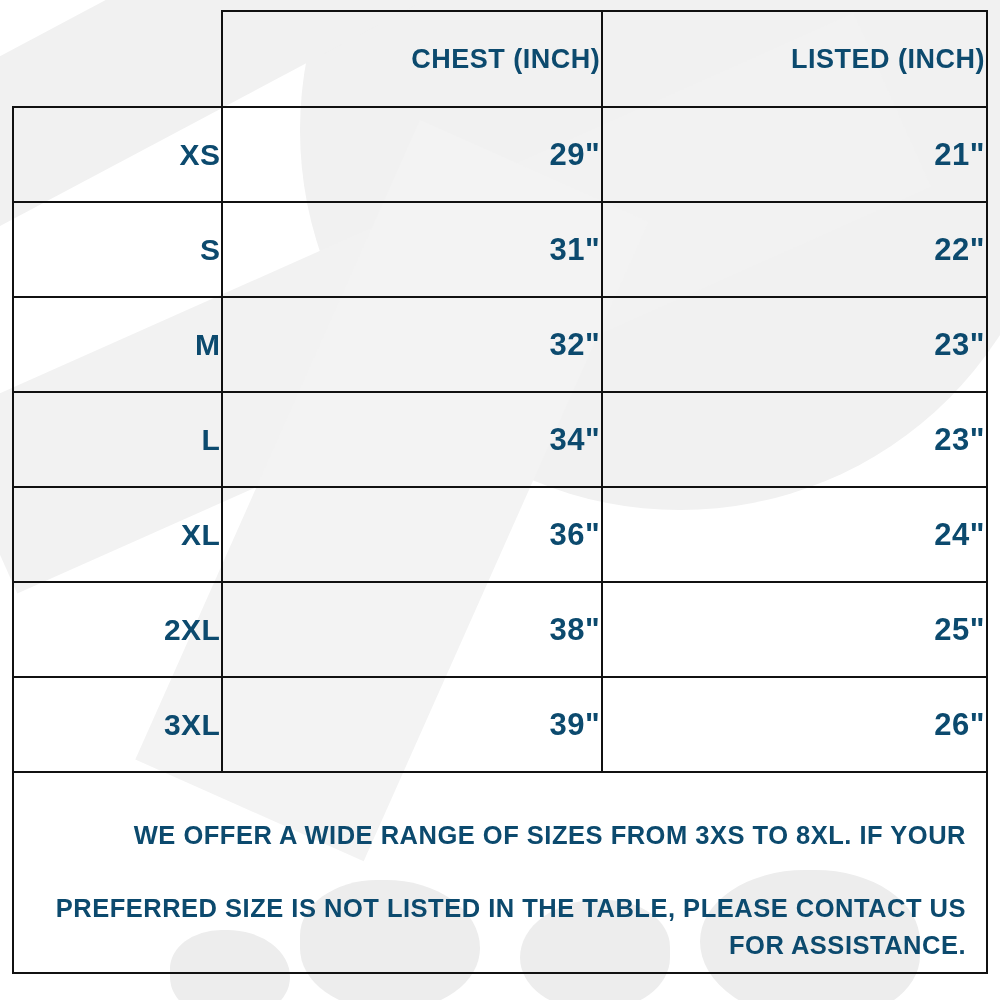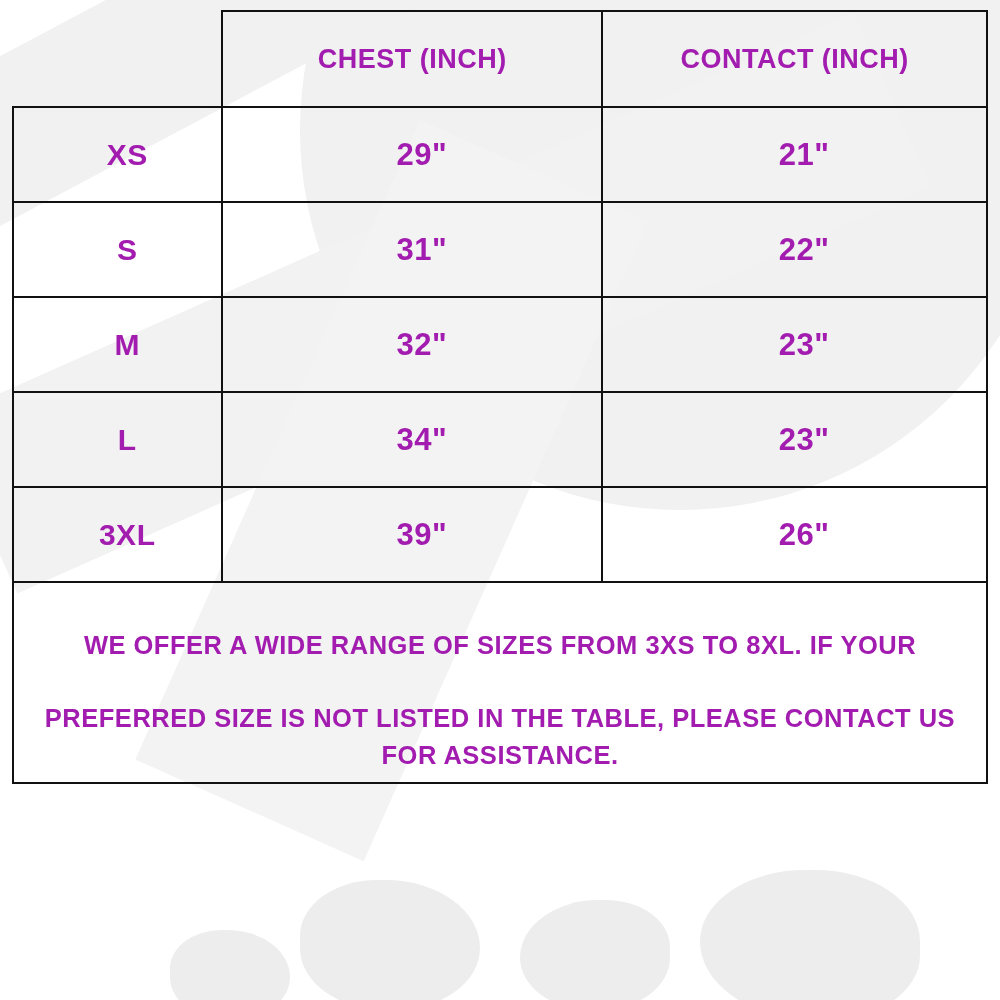--- a/index.html
+++ b/index.html
@@ -82,23 +82,23 @@
     padding: 10px 12px 10px 12px;
   }
   table.size-table {
     width: 100%;
     border-collapse: collapse;
     table-layout: fixed;
   }
   table.size-table td,
   table.size-table th {
     border: 2px solid #111111;
-    text-align: center;
+    text-align: right;
     vertical-align: middle;
-    color: #a21caf;
+    color: #0c4a6e;
     font-weight: bold;
     font-stretch: condensed;
     letter-spacing: 0.5px;
   }
   col.c-size { width: 21.5%; }
   col.c-chest { width: 39%; }
   col.c-length { width: 39.5%; }
 
   thead th {
     height: 92px;
@@ -144,21 +144,21 @@
   <table class="size-table">
     <colgroup>
       <col class="c-size">
       <col class="c-chest">
       <col class="c-length">
     </colgroup>
     <thead>
       <tr>
         <th class="blank-head"></th>
         <th>CHEST (INCH)</th>
-        <th>CONTACT (INCH)</th>
+        <th>LISTED (INCH)</th>
       </tr>
     </thead>
     <tbody>
       <tr>
         <td class="size-cell">XS</td>
         <td>29"</td>
         <td>21"</td>
       </tr>
       <tr>
         <td class="size-cell">S</td>
@@ -167,20 +167,30 @@
       </tr>
       <tr>
         <td class="size-cell">M</td>
         <td>32"</td>
         <td>23"</td>
       </tr>
       <tr>
         <td class="size-cell">L</td>
         <td>34"</td>
         <td>23"</td>
+      </tr>
+      <tr>
+        <td class="size-cell">XL</td>
+        <td>36"</td>
+        <td>24"</td>
+      </tr>
+      <tr>
+        <td class="size-cell">2XL</td>
+        <td>38"</td>
+        <td>25"</td>
       </tr>
       <tr>
         <td class="size-cell">3XL</td>
         <td>39"</td>
         <td>26"</td>
       </tr>
     </tbody>
     <tfoot>
       <tr>
         <td colspan="3">

